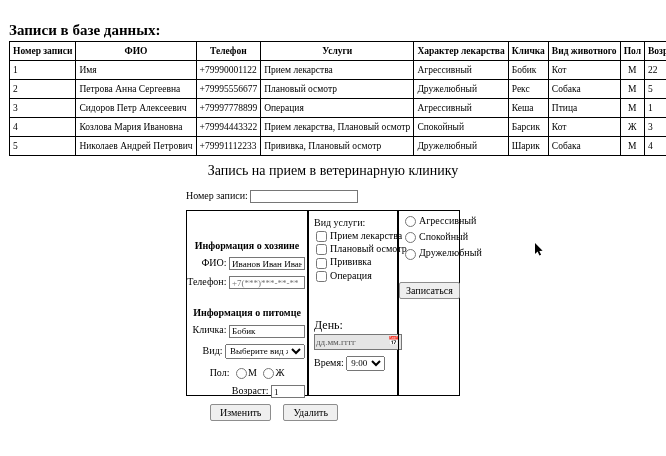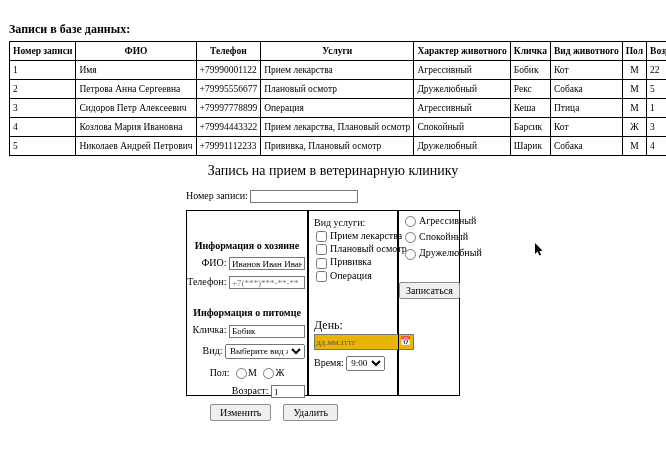--- a/index.html
+++ b/index.html
@@ -19,21 +19,21 @@
   .page {
     position: relative;
     width: 666px;
     height: 456px;
   }
   .db-title {
     position: absolute;
     left: 9px;
     top: 22px;
     font-weight: bold;
-    font-size: 12px;
+    font-size: 15px;
   }
   table.db {
     position: absolute;
     left: 9px;
     top: 41px;
     width: 648px;
     border-collapse: collapse;
     font-size: 9.5px;
   }
   table.db th, table.db td {
@@ -171,32 +171,32 @@
     margin: 0 3px 0 0;
     width: 11px;
     height: 11px;
   }
   .day-label {
     font-size: 12px;
     margin: 0 0 1px 5px;
   }
   .date-inp {
     margin-left: 5px;
-    width: 100px;
+    width: 88px;
     height: 16px;
     font-size: 9px;
     font-family: "Liberation Serif", serif;
     border: 1px solid #767676;
     box-sizing: border-box;
     padding: 0 1px;
     color: #555555;
     display: inline-flex;
     align-items: center;
     justify-content: space-between;
-    background: #eab308;
+    background: #e5e5e5;
   }
   .cal-ico {
     font-size: 9px;
     line-height: 1;
   }
   .time-row {
     font-size: 10px;
     margin: 6px 0 0 5px;
     white-space: nowrap;
   }
@@ -263,21 +263,21 @@
 
   <div class="db-title">Записи в базе данных:</div>
 
   <table class="db">
     <thead>
       <tr>
         <th>Номер записи</th>
         <th>ФИО</th>
         <th>Телефон</th>
         <th>Услуги</th>
-        <th>Характер животного</th>
+        <th>Характер лекарства</th>
         <th>Кличка</th>
         <th>Вид животного</th>
         <th>Пол</th>
         <th>Возраст</th>
 
       </tr>
     </thead>
     <tbody>
       <tr>
         <td>1</td>

